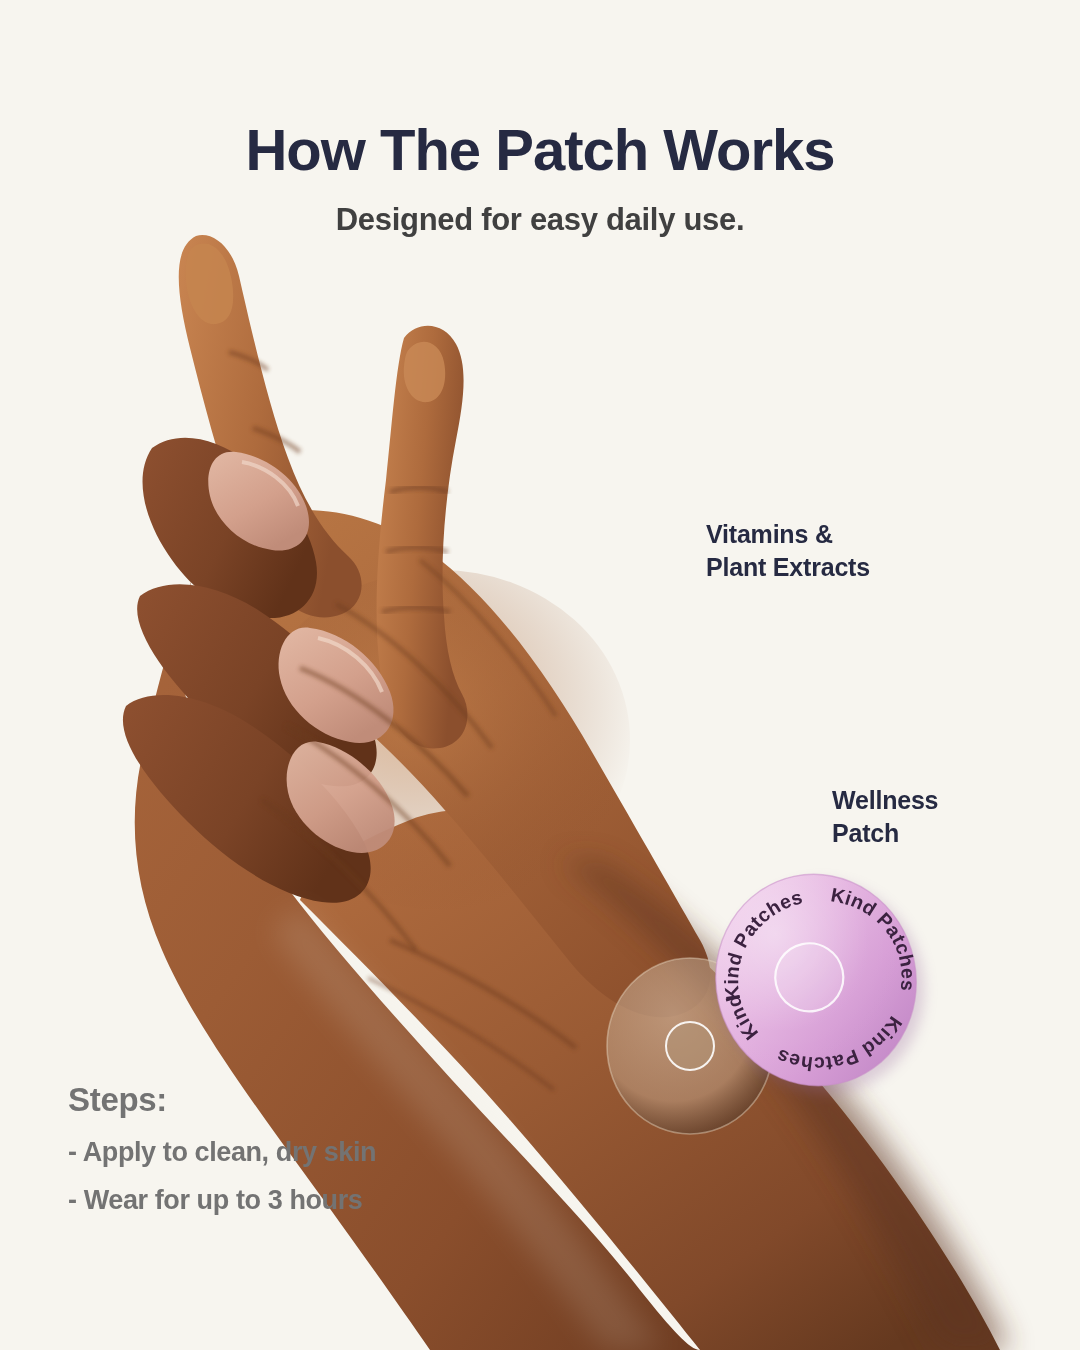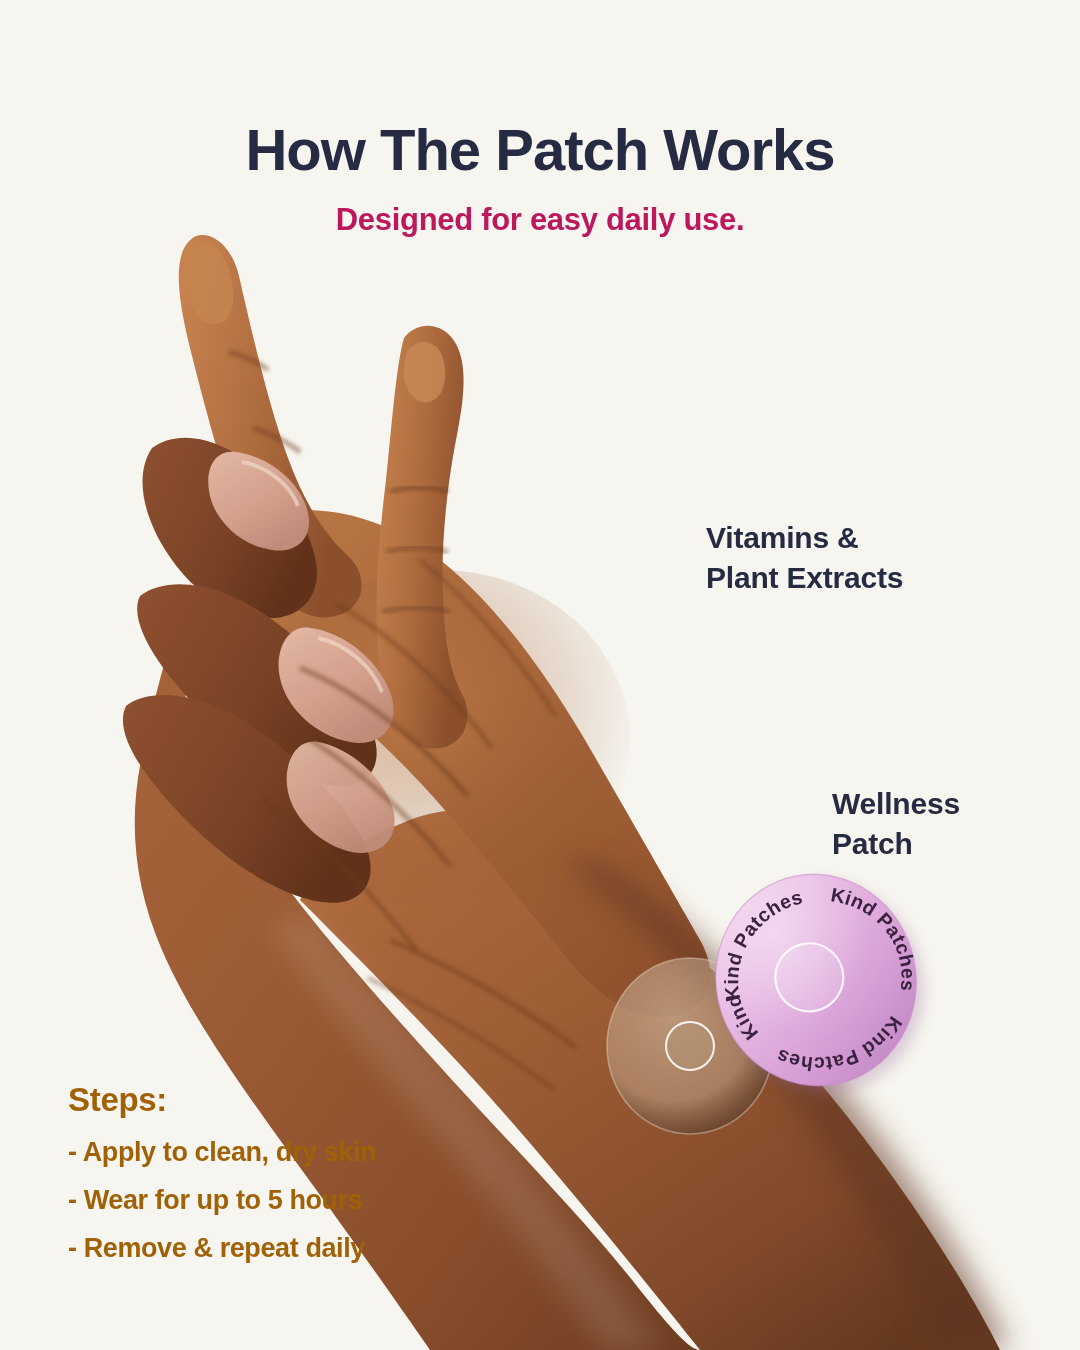--- a/index.html
+++ b/index.html
@@ -20,46 +20,46 @@
   #title{
     position:absolute; left:0; top:120px; width:1080px;
     text-align:center;
     font-size:58px; font-weight:700; letter-spacing:-1px;
     color:#262A42; line-height:1.05;
   }
   #subtitle{
     position:absolute; left:0; top:202px; width:1080px;
     text-align:center;
     font-size:31px; font-weight:700; letter-spacing:-0.3px;
-    color:#be185d;
+    color:#404040;
   }
 
   
   #photo{ position:absolute; left:0; top:0; width:1080px; height:1350px; }
 
   
   .callout-label{
     position:absolute;
-    font-size:30px; font-weight:700; line-height:1.32;
+    font-size:25px; font-weight:700; line-height:1.32;
     color:#262A42; letter-spacing:-0.2px;
     white-space:pre;
   }
   #label-vitamins{ left:706px; top:518px; }
   #label-wellness{ left:832px; top:784px; }
 
   .lead-svg{ position:absolute; left:0; top:0; width:1080px; height:1350px; pointer-events:none; }
 
   
   .ring-text{ font-size:19.5px; font-weight:700; fill:#3B2240;
               font-family:"Liberation Sans", sans-serif; letter-spacing:0.4px; }
 
   
   #steps{
     position:absolute; left:68px; top:1081px;
-    color:#a16207;
+    color:#737373;
   }
   #steps-heading{
     font-size:33px; font-weight:700; letter-spacing:-0.3px;
     margin-bottom:18px;
   }
   .step-item{
     font-size:27px; font-weight:700; letter-spacing:-0.4px;
     margin-bottom:17px; white-space:pre;
   }
 </style>
@@ -335,17 +335,16 @@
   <div id="subtitle">Designed for easy daily use.</div>
 
   <div class="callout-label" id="label-vitamins">Vitamins &amp;
 Plant Extracts</div>
   <div class="callout-label" id="label-wellness">Wellness
 Patch</div>
 
   <div id="steps">
     <div id="steps-heading">Steps:</div>
     <div class="step-item">- Apply to clean, dry skin</div>
-    <div class="step-item">- Wear for up to 5 hours</div>
-    <div class="step-item">- Remove &amp; repeat daily</div>
+    <div class="step-item">- Wear for up to 3 hours</div>
   </div>
 
 </div>
 
 </body></html>

